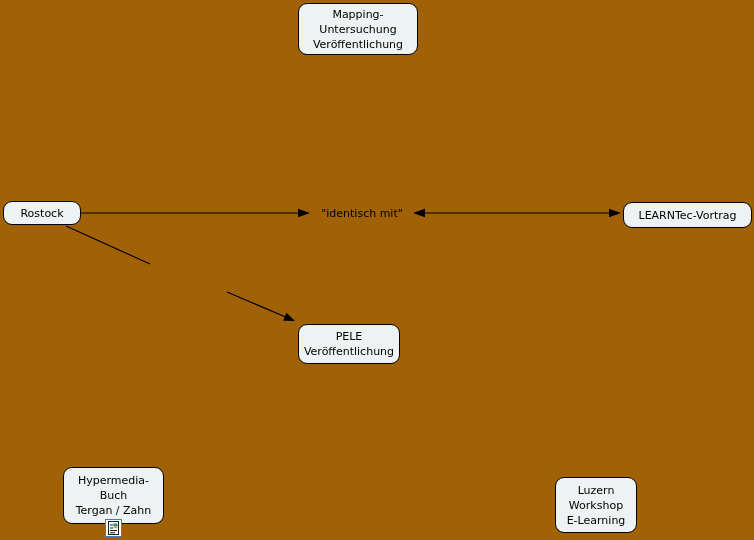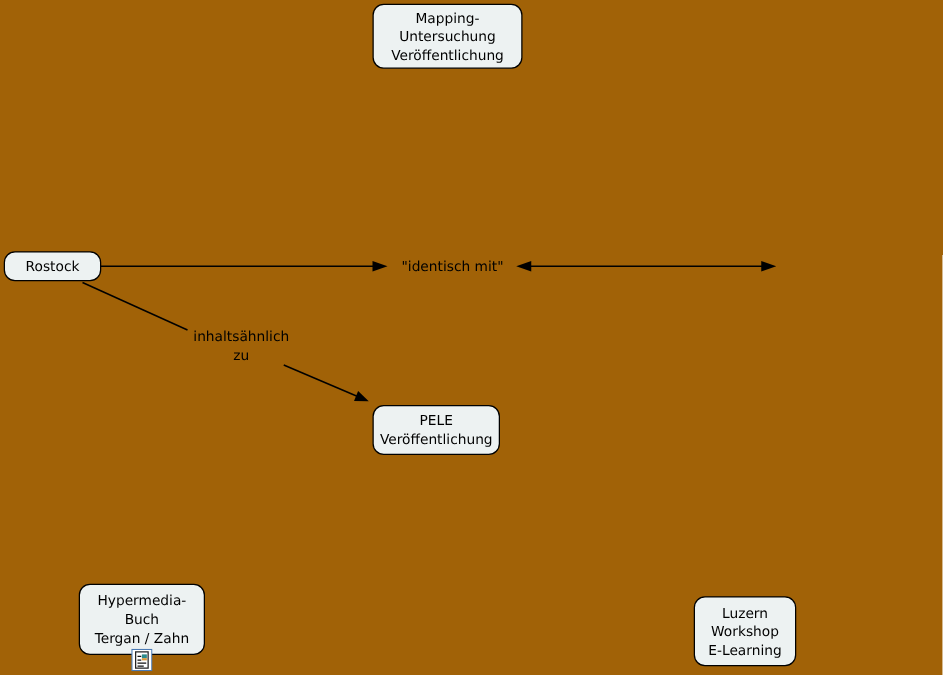--- a/index.html
+++ b/index.html
@@ -95,42 +95,43 @@
   <div class="node" id="node-mapping">
     <span>Mapping-
 Untersuchung
 Veröffentlichung</span>
   </div>
 
   <div class="node" id="node-rostock">
     <span>Rostock</span>
   </div>
 
+  <div class="node" id="node-learntec">
+    <span>LEARNTec-Vortrag</span>
+  </div>
 
   <div class="node" id="node-pele">
     <span>PELE
 Veröffentlichung</span>
   </div>
 
   <div class="node" id="node-hypermedia">
     <span>Hypermedia-
 Buch
 Tergan / Zahn</span>
   </div>
 
   <div class="node" id="node-luzern">
     <span>Luzern
 Workshop
 E-Learning</span>
   </div>
 
   <div class="link-label" id="label-identisch">"identisch mit"</div>
 
-  <div class="link-label" id="label-inhalts">inhaltsähnlich
-zu</div>
 
   <svg id="resource-icon" viewBox="0 0 17 18" xmlns="http://www.w3.org/2000/svg">
     <rect x="0.5" y="0.5" width="16" height="17" fill="#ffffff" stroke="#4a7ab5" stroke-width="1"></rect>
     <rect x="3.5" y="2.5" width="10" height="13" fill="#ffffff" stroke="#222222" stroke-width="1"></rect>
     <rect x="8.5" y="4.5" width="4" height="3" fill="#2e8b8b"></rect>
     <rect x="8.5" y="7.5" width="4" height="1.8" fill="#d99a3d"></rect>
     <g stroke="#111111" stroke-width="1">
       <line x1="5" y1="6" x2="8" y2="6"></line>
       <line x1="5" y1="9" x2="8" y2="9"></line>
       <line x1="5" y1="11.5" x2="12" y2="11.5"></line>

